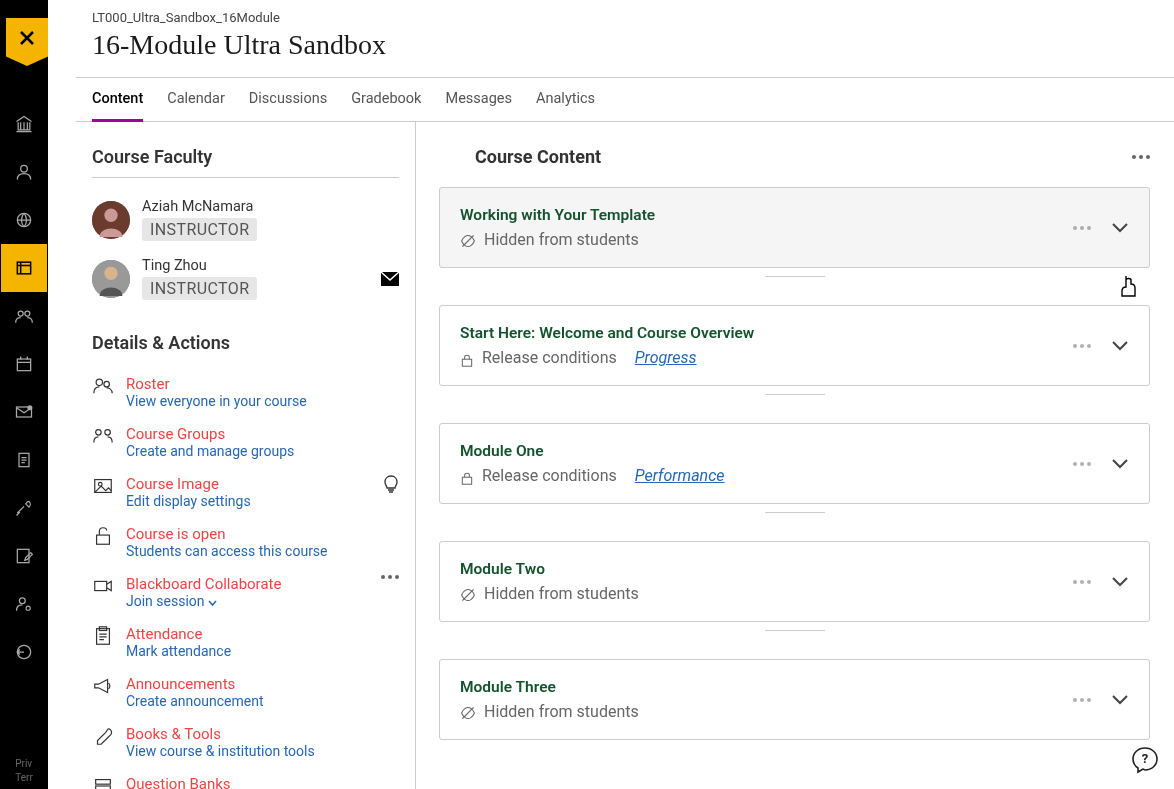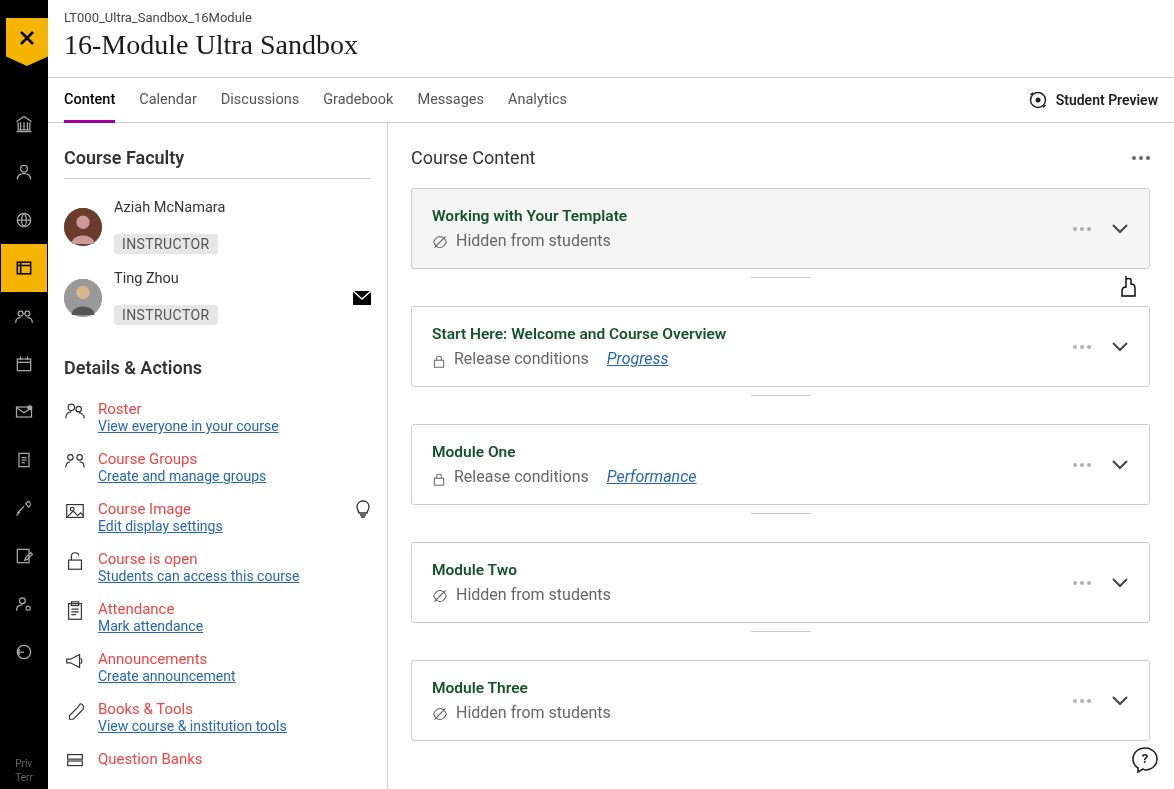--- a/index.html
+++ b/index.html
@@ -13,55 +13,55 @@
   background: #f5b400;
   clip-path: polygon(0 0, 100% 0, 100% 80%, 50% 100%, 0 80%);
   display: flex; align-items: center; justify-content: center; padding-bottom: 8px;
 }
 .rail-item { width: 46px; height: 48px; display: flex; align-items: center; justify-content: center; color: #aaa; cursor: pointer; }
 .rail-item.active { background: #f5b400; color: #000; }
 .rail-item svg { width: 20px; height: 20px; }
 .rail-footer { margin-top: auto; color: #666; font-size: 10px; padding: 4px 2px; line-height: 1.4; }
 
 
-.panel { flex: 1; display: flex; flex-direction: column; background: #fff; position: relative; }
+.panel { flex: 1; display: flex; flex-direction: column; background: #fff; position: relative; padding-left: 28px; }
 .header { padding: 10px 16px 0 16px; border-bottom: 1px solid #ccc; }
 .crumb { font-size: 13px; color: #444; }
 .title { font-family: Georgia, 'Times New Roman', serif; font-size: 28px; font-weight: 400; color: #1a1a1a; margin-top: 4px; margin-bottom: 16px; }
 .tabs-row { display: flex; align-items: center; justify-content: space-between; border-bottom: 1px solid #ccc; padding: 0 16px; }
 .tabs { display: flex; gap: 24px; }
 .tab { padding: 12px 0 12px 0; font-size: 14.5px; color: #555; cursor: pointer; }
 .tab.active { color: #000; font-weight: 500; border-bottom: 3px solid #a100a1; margin-bottom: -1px; }
 .student-preview { display: flex; align-items: center; gap: 8px; font-weight: 600; color: #222; cursor: pointer; padding: 12px 0;}
 .student-preview svg { width: 20px; height: 20px; }
 
 
 .body { flex: 1; display: flex; overflow: hidden; }
 .sidebar { width: 340px; padding: 24px 16px; border-right: 1px solid #ccc; margin-right: -1px; overflow-y: auto; }
 .main { flex: 1; padding: 24px 24px; overflow-y: auto; position: relative; }
 
 .sec-title { font-size: 18px; font-weight: 600; color: #333; border-bottom: 1px solid #ccc; padding-bottom: 10px; margin-bottom: 12px; }
 .faculty { display: flex; align-items: center; gap: 12px; padding: 8px 0; position: relative; }
 .avatar { width: 38px; height: 38px; border-radius: 50%; object-fit: cover; background: #888; flex-shrink: 0;}
 .fac-name { font-size: 14.5px; color: #333; }
-.badge { display: inline-block; background: #e6e6e6; color: #555; border-radius: 3px; padding: 2px 8px; font-size: 14px; letter-spacing: 0.4px; margin-top: 18px; }
+.badge { display: inline-block; background: #e6e6e6; color: #555; border-radius: 3px; padding: 2px 8px; font-size: 16px; letter-spacing: 0.4px; margin-top: 3px; }
 .mail-icon { margin-left: auto; }
 
 .details-title { font-size: 18px; font-weight: 600; color: #333; margin-top: 24px; margin-bottom: 14px; }
 .da-item { display: flex; gap: 12px; padding: 8px 0; align-items: flex-start; position: relative;}
 .da-icon { width: 22px; height: 22px; flex-shrink: 0; color: #333; display:flex; align-items:center; justify-content:center;}
 .da-icon svg { width:22px; height:22px; stroke:#333; fill:none; stroke-width:1.3; }
 .da-label { font-size: 15px; color: #ef4444; }
-.da-link { color: #2667b4; text-decoration: underline; cursor: pointer; font-size: 14px;}
+.da-link { color: #2667b4; cursor: pointer; font-size: 14px;}
 .da-right { margin-left:auto; color:#333; }
 .da-more { color:#666; }
 
 
 .cc-header { display: flex; justify-content: space-between; align-items: center; margin-bottom: 20px;}
-.cc-title { font-size: 18px; font-weight: 400; color: #333; }
+.cc-title { font-size: 18px; font-weight: 700; color: #333; margin-left: 36px; }
 .more-icon { color: #666; cursor: pointer; display:flex; gap:3px;}
 .more-icon span { width:4px; height:4px; background:#666; border-radius:50%;}
 
 .card { border: 1px solid #ccc; border-radius: 3px; padding: 18px 20px; margin-bottom: 8px; background: #fff; display:flex; justify-content:space-between; align-items:center;}
 .card.hover { background: #f5f5f5; }
 .card-left {}
 .card-title { font-size: 15.5px; font-weight: 600; color: #14532d; margin-bottom: 6px;}
 .card-sub { font-size: 16px; color: #666; display:flex; align-items:flex-end; gap:8px;}
 .card-sub .link { color:#2667b4; text-decoration:underline; margin-left:10px;font-style:italic;}
 .card-right { display:flex; align-items:center; gap:20px;}
@@ -176,28 +176,20 @@
 
     <div class="tabs-row">
       <div class="tabs">
         <div class="tab active">Content</div>
         <div class="tab">Calendar</div>
         <div class="tab">Discussions</div>
         <div class="tab">Gradebook</div>
         <div class="tab">Messages</div>
         <div class="tab">Analytics</div>
       </div>
-      <div class="student-preview">
-        <svg viewBox="0 0 24 24">
-            <circle cx="12" cy="12" r="9" stroke="#222" fill="none" stroke-width="1.8"></circle>
-            <circle cx="12" cy="12" r="3" fill="#222"></circle>
-            <path d="M3 6 L6 3 M21 18 L18 21" stroke="#222" stroke-width="1.8" fill="none"></path>
-          </svg>
-        <span>Student Preview</span>
-      </div>
     </div>
 
     <div class="body">
 
       <div class="sidebar">
         <div class="sec-title">Course Faculty</div>
 
         <div class="faculty">
           <svg class="avatar" viewBox="0 0 40 40">
               <circle cx="20" cy="20" r="20" fill="#6b3b2e"></circle>
@@ -279,20 +271,39 @@
                 <rect x="5" y="11" width="14" height="10"></rect>
                 <path d="M8 11 V7 C8 4 10 3 12 3 C14 3 16 4 16 6"></path>
               </svg>
             </div>
           <div>
             <div class="da-label">Course is open</div>
             <a class="da-link">Students can access this course</a>
           </div>
         </div>
 
+        <div class="da-item">
+          <div class="da-icon">
+              <svg viewBox="0 0 24 24">
+                <rect x="3" y="7" width="13" height="10"></rect>
+                <path d="M16 10 L21 7 V17 L16 14"></path>
+              </svg>
+            </div>
+          <div>
+            <div class="da-label">Blackboard Collaborate</div>
+            <a class="da-link"><span>Join session</span> <svg width="9" height="6" viewBox="0 0 9 6" style="display:inline">
+                  <path d="M1 1 L4.5 5 L8 1" stroke="#2667b4" fill="none" stroke-width="1.5"></path>
+                </svg></a>
+          </div>
+          <div class="da-right da-more more-icon">
+              <span></span>
+              <span></span>
+              <span></span>
+            </div>
+        </div>
 
         <div class="da-item">
           <div class="da-icon">
               <svg viewBox="0 0 24 24">
                 <rect x="5" y="4" width="14" height="17"></rect>
                 <rect x="8" y="2" width="8" height="4"></rect>
                 <path d="M8 10 H16 M8 13 H16 M8 16 H13"></path>
               </svg>
             </div>
           <div>

